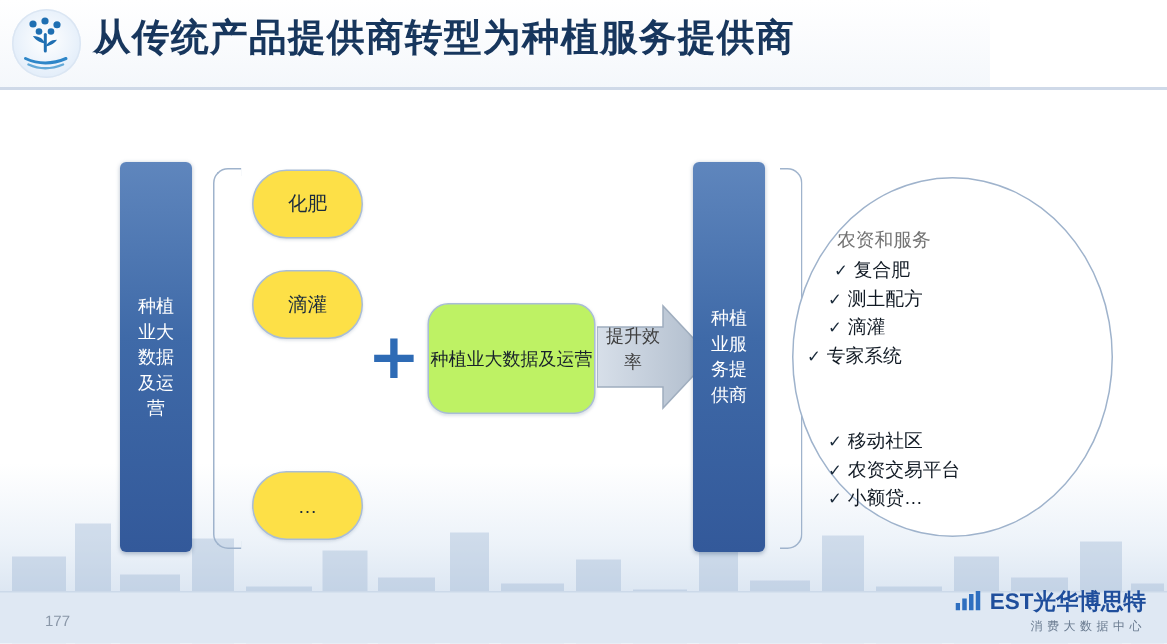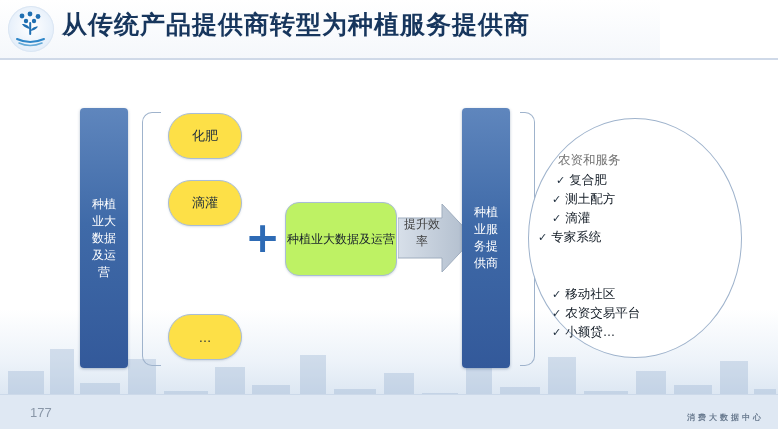--- a/index.html
+++ b/index.html
@@ -46,27 +46,27 @@
     background:
       linear-gradient(180deg,rgba(255,255,255,0) 0%,rgba(221,232,244,0.55) 45%,rgba(198,214,233,0.9) 100%);
   }
   .cityscape .b{position:absolute;bottom:0;background:rgba(150,175,205,0.35);}
   .footer-strip{
     position:absolute;left:0;bottom:0;width:778px;height:34px;
     background:#dfe8f3;border-top:1px solid #ccd9e9;
   }
   .slide-number{
     position:absolute;left:30px;bottom:9px;
-    font-size:13px;color:#8a97a8;
+    font-size:10px;color:#8a97a8;
   }
   .brand{
     position:absolute;right:14px;bottom:6px;text-align:right;
   }
   .brand .b1{font-size:15px;font-weight:bold;color:#1f4e9c;letter-spacing:0;}
-  .brand .b2{font-size:8px;color:#6a7b90;letter-spacing:3px;margin-top:1px;font-weight:bold;}
+  .brand .b2{font-size:8px;color:#6a7b90;letter-spacing:3px;margin-top:1px;}
   .brand-bars{display:inline-block;vertical-align:middle;margin-right:3px;}
 
   
   .vbar{
     position:absolute;border-radius:4px;
     background:linear-gradient(180deg,#5f86bd 0%,#3f6aa8 45%,#33599a 100%);
     color:#ffffff;text-align:center;
     font-size:12px;line-height:17px;
     display:flex;align-items:center;justify-content:center;
     box-shadow:0 1px 3px rgba(40,70,110,0.35);
@@ -230,17 +230,27 @@
     <div class="list-item" style="left:552px;top:245px;">
       <span class="tick">✓</span><span>农资交易平台</span>
     </div>
     <div class="list-item" style="left:552px;top:264px;">
       <span class="tick">✓</span><span>小额贷…</span>
     </div>
 
     <div class="footer-strip"></div>
     <div class="slide-number">177</div>
     <div class="brand">
+      <div class="b1">
+        <span class="brand-bars">
+          <svg width="20" height="13" viewBox="0 0 20 13" aria-hidden="true">
+            <rect x="0" y="8" width="3" height="5" fill="#2f6fc0"></rect>
+            <rect x="4.5" y="5" width="3" height="8" fill="#2f6fc0"></rect>
+            <rect x="9" y="2" width="3" height="11" fill="#2f6fc0"></rect>
+            <rect x="13.5" y="0" width="3" height="13" fill="#2f6fc0"></rect>
+          </svg>
+        </span><span>EST光华博思特</span>
+      </div>
       <div class="b2">消费大数据中心</div>
     </div>
 
   </div>
 </div>
 
 </body></html>

